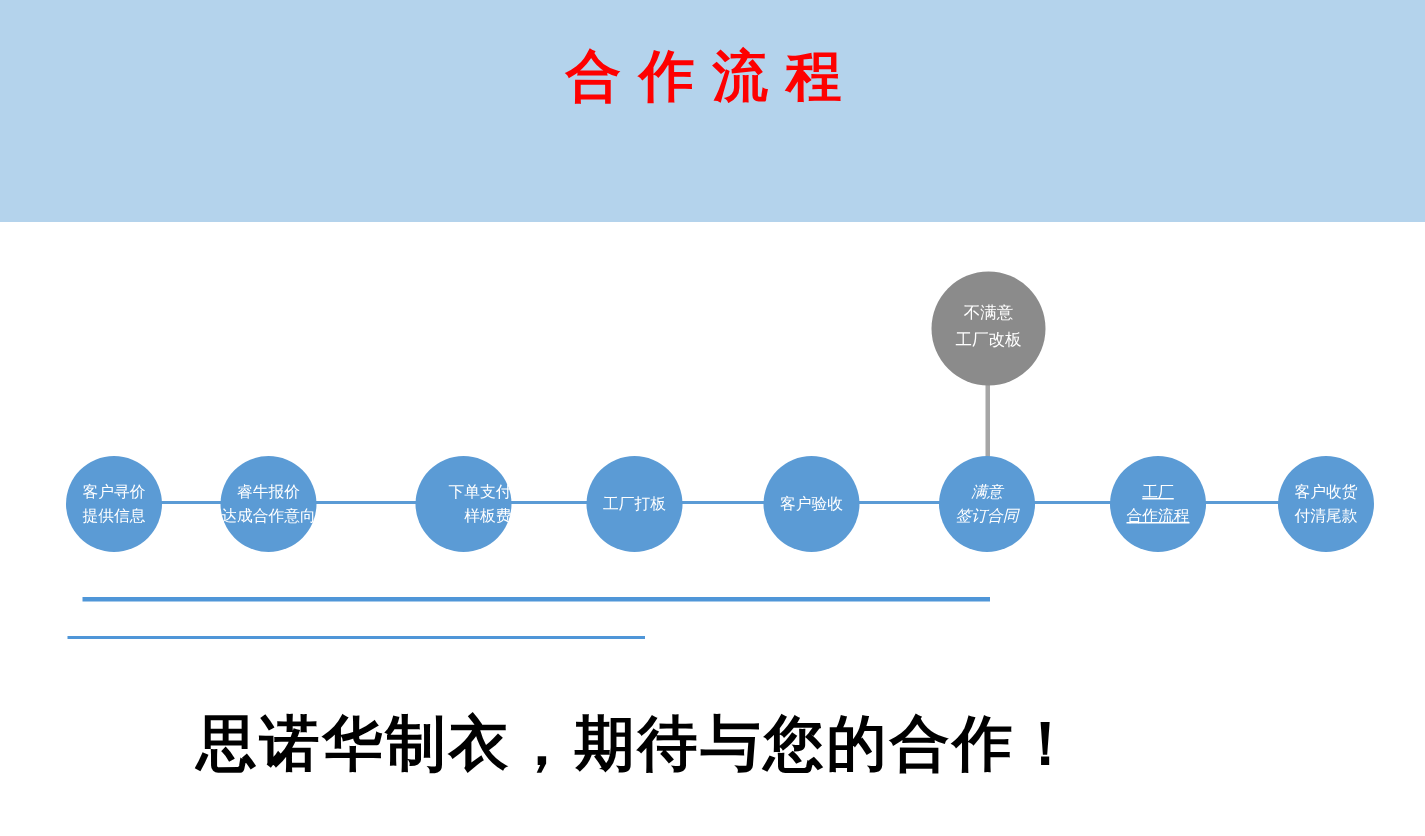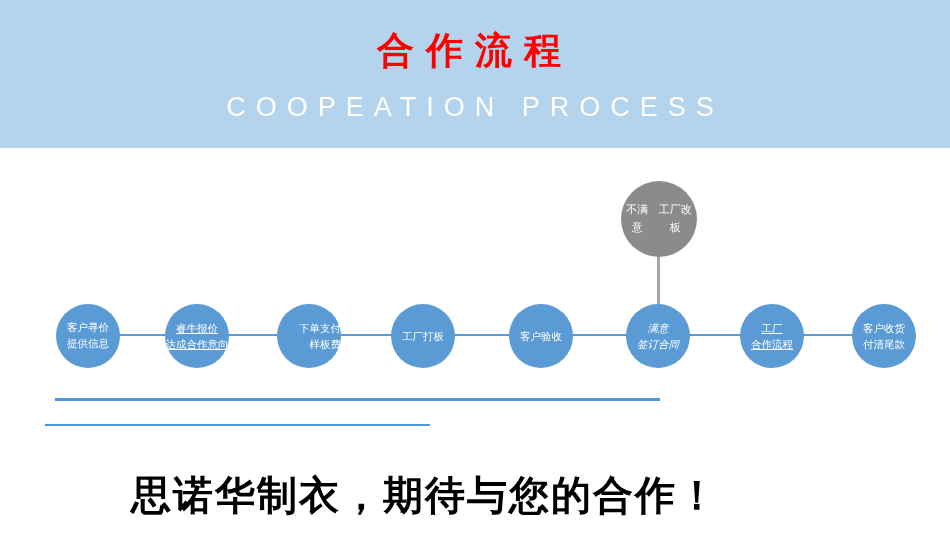--- a/index.html
+++ b/index.html
@@ -46,42 +46,42 @@
     border-radius:50%;
     background:#5b9bd5;
     color:#ffffff;
     display:flex; flex-direction:column;
     align-items:center; justify-content:center;
     text-align:center;
     font-size:10.5px; line-height:1.55;
     z-index:2;
   }
   .step .l2:empty { display:none; }
-  .s1 { left:56px;font-family:Liberation Mono, monospace; }
-  .s2 { left:165px;text-decoration:underline; }
+  .s1 { left:44px; }
+  .s2 { left:147px; }
   .s3 { left:277px;align-items:flex-end; }
   .s4 { left:391px; }
   .s5 { left:509px; }
   .s6 { left:626px;font-style:italic; }
   .s7 { left:740px;text-decoration:underline; }
   .s8 { left:852px; }
 
   .branch-line {
     position:absolute; top:255px; left:657px;
     width:3px; height:52px;
     background:#a6a6a6;
     z-index:1;
   }
   .branch-circle {
     position:absolute; top:181px; left:621px;
     width:76px; height:76px;
     border-radius:50%;
     background:#8b8b8b;
     color:#ffffff;
-    display:flex; flex-direction:row;
+    display:flex; flex-direction:column;
     align-items:center; justify-content:center;
     text-align:center;
     font-size:11px; line-height:1.6;
     z-index:2;
   }
 
   
   .underline-a {
     position:absolute; top:398px; left:55px;
     width:605px; height:3px;
@@ -102,21 +102,20 @@
     font-weight:bold;
     color:#000000;
     letter-spacing:2px;
   }
 </style>
 </head>
 <body>
 
 <div class="banner">
   <div class="banner-title">合作流程</div>
-  <div class="banner-subtitle">COOPEATION PROCESS</div>
 </div>
 
 <div>
 
   <div class="connector-h"></div>
   <div class="branch-line"></div>
 
   <div class="branch-circle">
     <div class="l1">不满意</div>
     <div class="l2">工厂改板</div>

